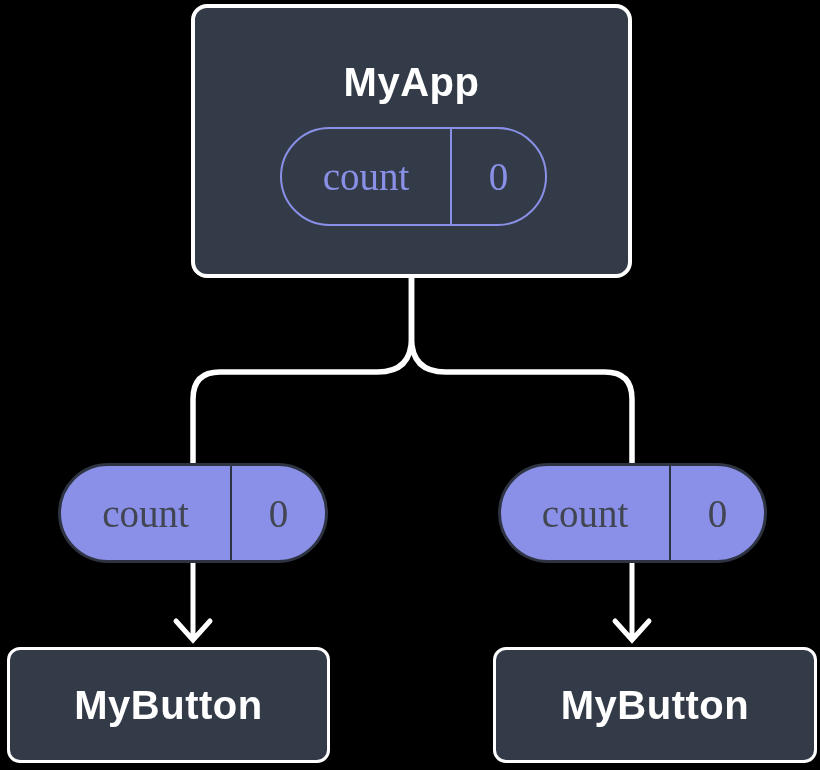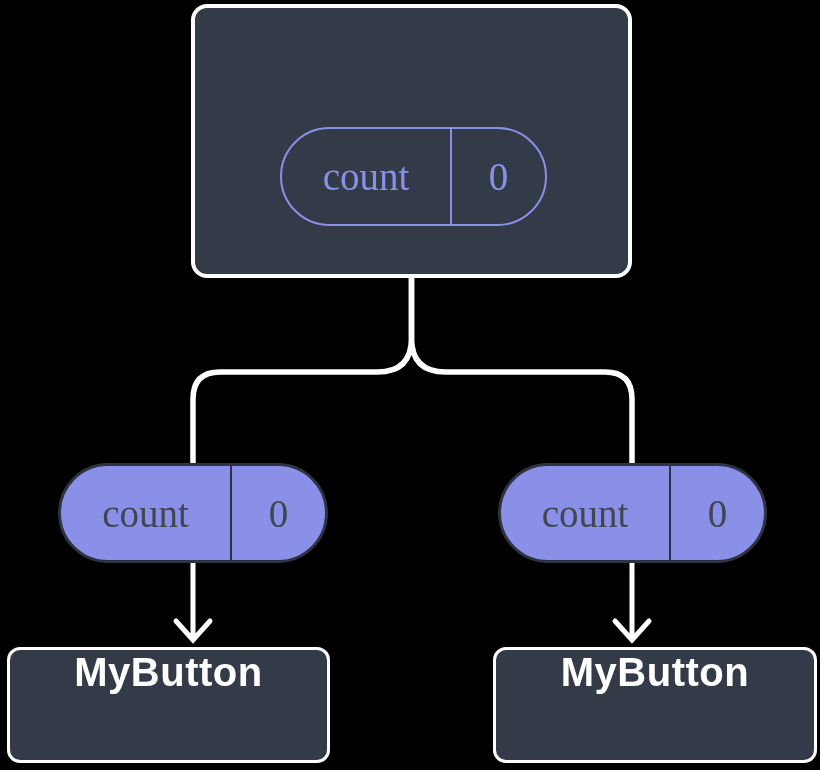--- a/index.html
+++ b/index.html
@@ -122,20 +122,21 @@
   .pill-prop-right {
     left: 498px;
     top: 463px;
     width: 269px;
   }
   .node-child {
     height: 116px;
     border-radius: 13px;
     border: 3.5px solid var(--node-border);
     display: flex;
+    align-items: center;
     justify-content: center;
   }
   .node-child .node-title {
     position: static;
   }
   .node-child-left {
     left: 7px;
     top: 647px;
     width: 323px;
   }
@@ -151,20 +152,21 @@
 <div class="canvas">
 
   <svg class="connectors" viewBox="0 0 820 770" xmlns="http://www.w3.org/2000/svg">
     <path class="branch" d="M411.5 270 L411.5 338 Q411.5 372 377.5 372 L220 372 Q193 372 193 399 L193 466"></path>
     <path class="branch" d="M411.5 270 L411.5 338 Q411.5 372 445.5 372 L605 372 Q632 372 632 399 L632 466"></path>
     <path class="arrow" d="M193 562 L193 637 M176 621 L193 640 L210 621"></path>
     <path class="arrow" d="M632 562 L632 637 M615 621 L632 640 L649 621"></path>
   </svg>
 
   <div class="node node-root">
+    <div class="node-title">MyApp</div>
     <div class="pill pill-outline">
       <span class="pill-name">count</span>
       <span class="pill-value">0</span>
     </div>
   </div>
 
   <div class="pill pill-solid pill-prop-left">
     <span class="pill-name">count</span>
     <span class="pill-value">0</span>
   </div>

